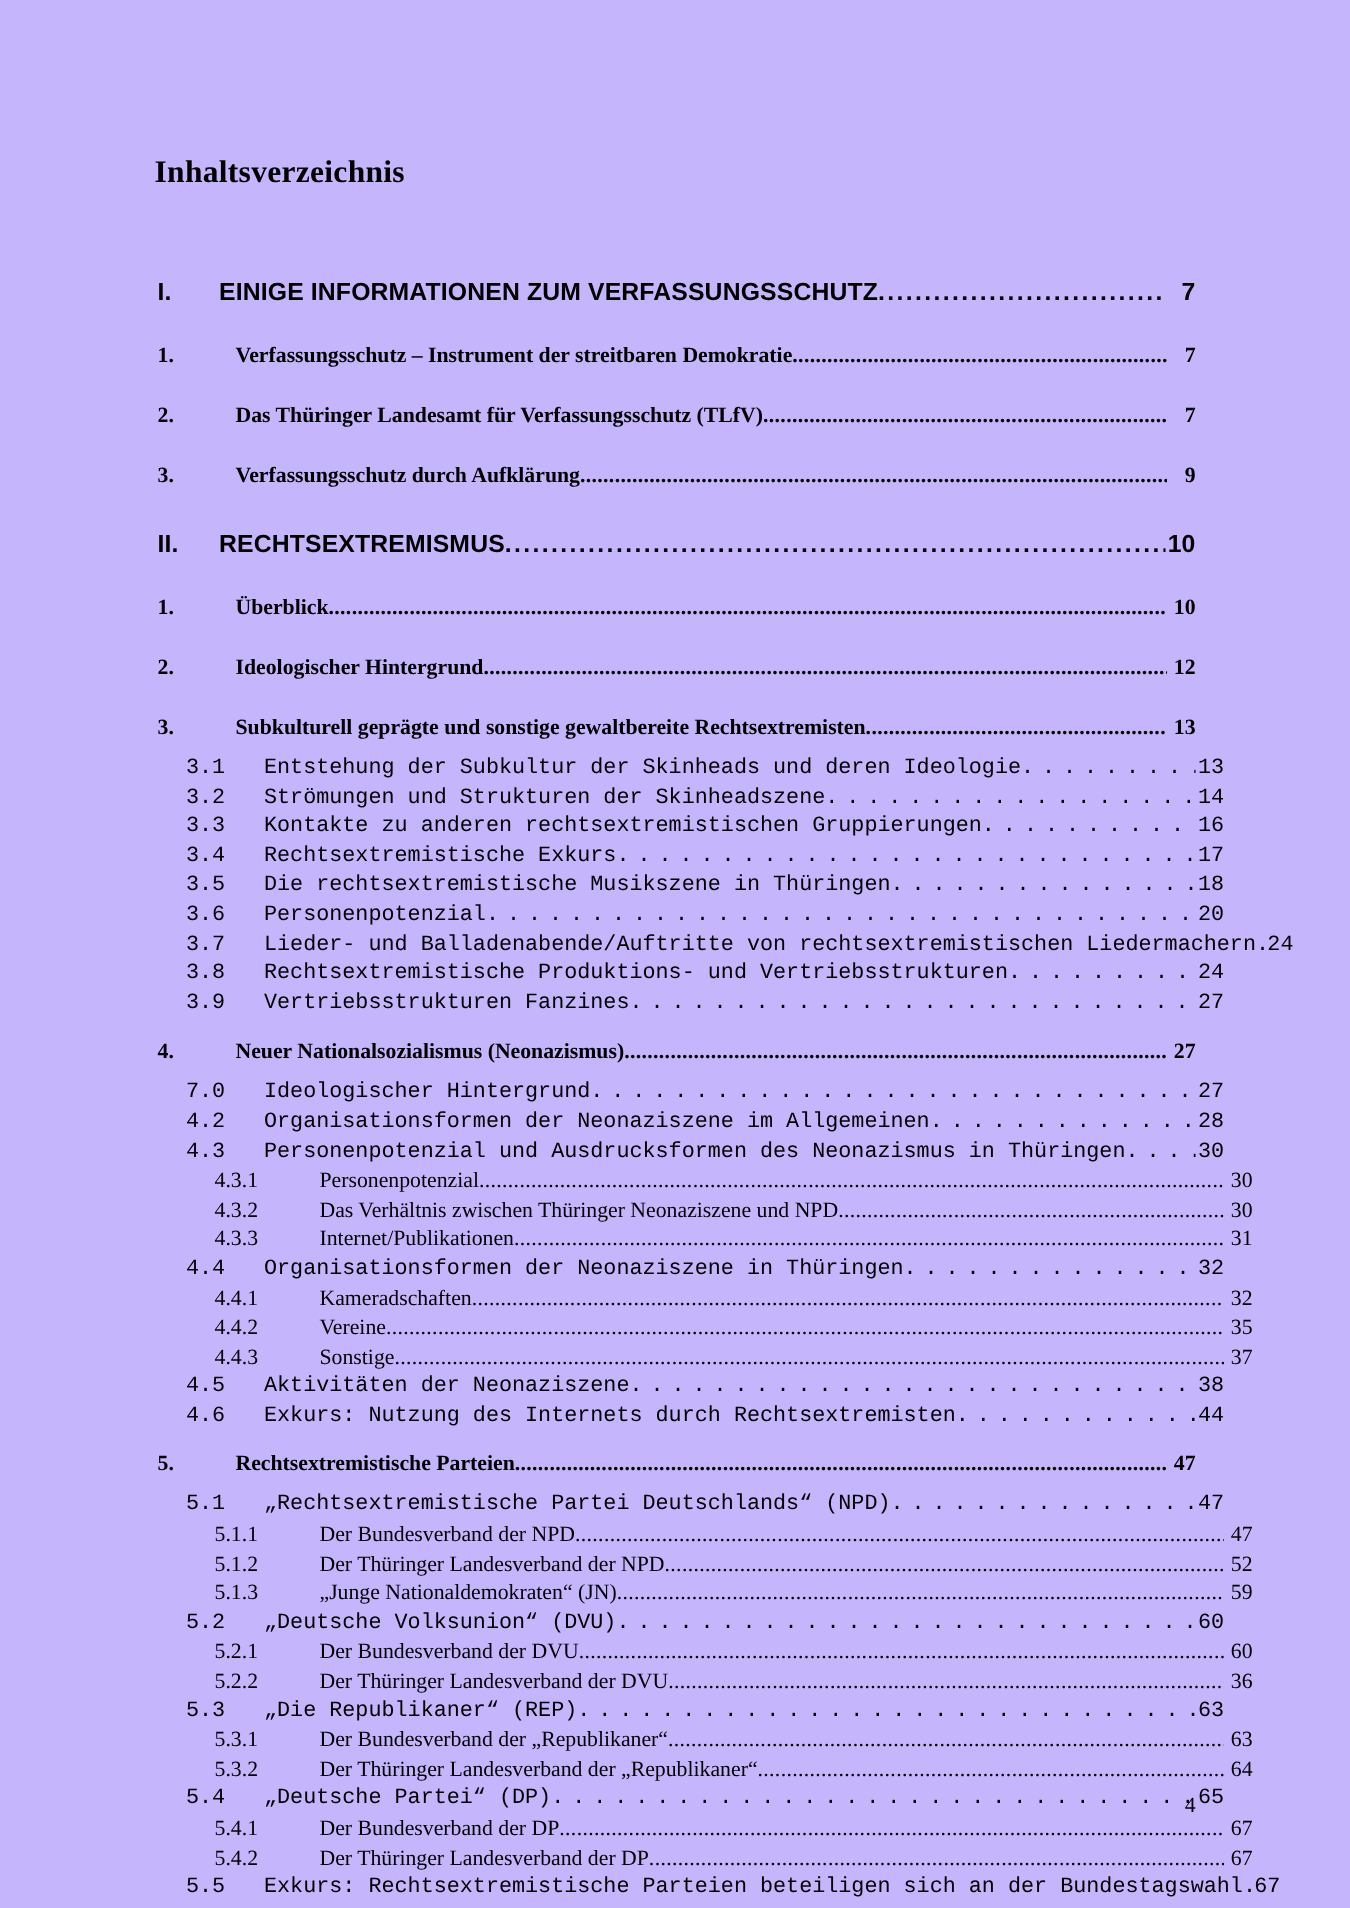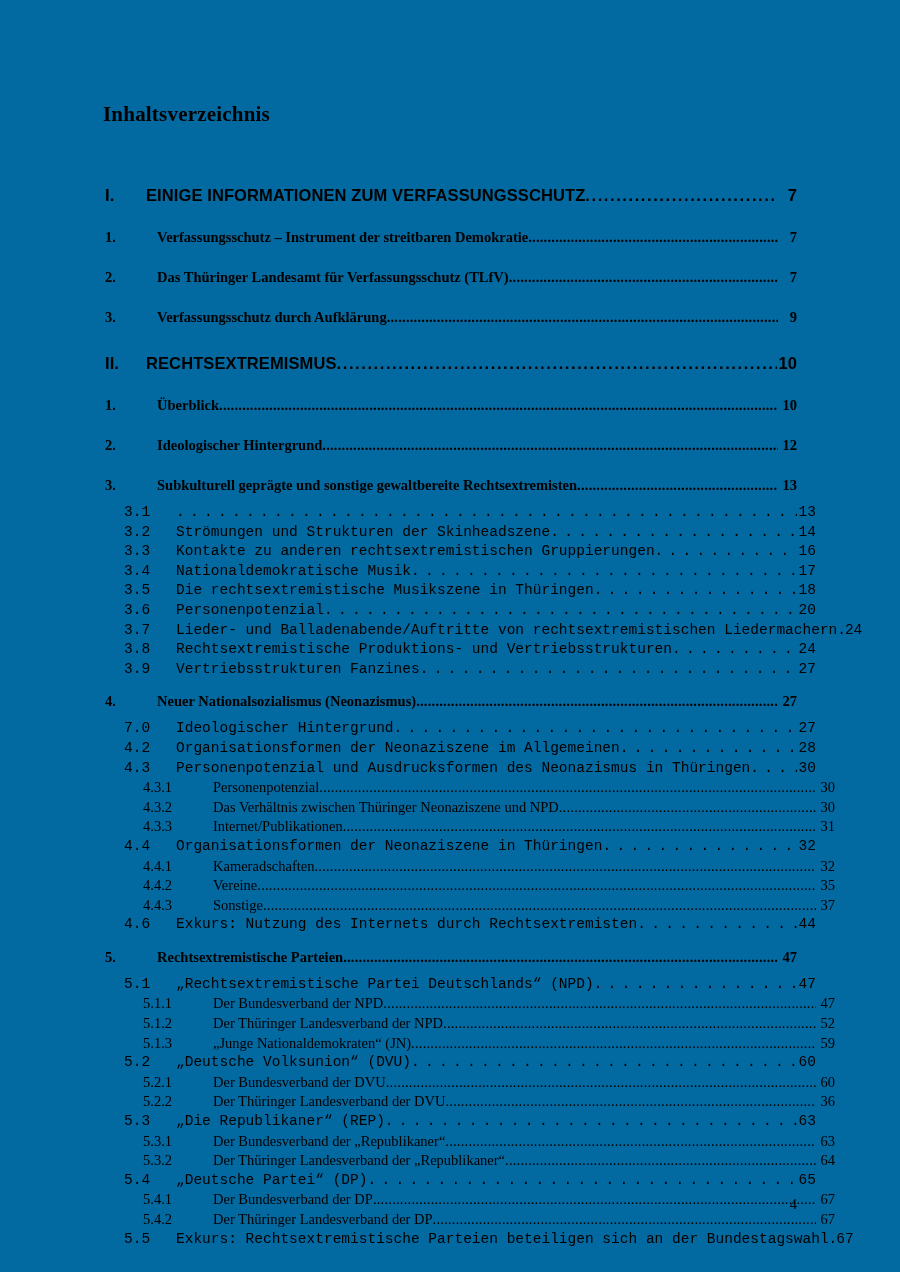--- a/index.html
+++ b/index.html
@@ -15,21 +15,21 @@
     color: #000000;
     overflow: hidden;
   }
 
   #page {
     position: absolute;
     left: 0;
     top: 0;
     width: 900px;
     height: 1272px;
-    background: #0369a1;
+    background: #c4b5fd;
   }
 
   
   .doc-title {
     position: absolute;
     left: 103px;
     top: 103px;
     font-family: "Liberation Serif", "DejaVu Serif", serif;
     font-size: 21px;
     font-weight: bold;
@@ -201,38 +201,39 @@
       </div>
       <div class="gap-md"></div>
       <div class="toc-entry lvl-1">
         <span class="num">3.</span>
         <span class="title-txt">Subkulturell geprägte und sonstige gewaltbereite Rechtsextremisten</span>
         <span class="leader"></span>
         <span class="pageno">13</span>
       </div>
       <div class="toc-entry lvl-2">
         <span class="num">3.1</span>
+        <span class="title-txt">Entstehung der Subkultur der Skinheads und deren Ideologie</span>
         <span class="leader"></span>
         <span class="pageno">13</span>
       </div>
       <div class="toc-entry lvl-2">
         <span class="num">3.2</span>
         <span class="title-txt">Strömungen und Strukturen der Skinheadszene</span>
         <span class="leader"></span>
         <span class="pageno">14</span>
       </div>
       <div class="toc-entry lvl-2">
         <span class="num">3.3</span>
         <span class="title-txt">Kontakte zu anderen rechtsextremistischen Gruppierungen</span>
         <span class="leader"></span>
         <span class="pageno">16</span>
       </div>
       <div class="toc-entry lvl-2">
         <span class="num">3.4</span>
-        <span class="title-txt">Nationaldemokratische Musik</span>
+        <span class="title-txt">Rechtsextremistische Exkurs</span>
         <span class="leader"></span>
         <span class="pageno">17</span>
       </div>
       <div class="toc-entry lvl-2">
         <span class="num">3.5</span>
         <span class="title-txt">Die rechtsextremistische Musikszene in Thüringen</span>
         <span class="leader"></span>
         <span class="pageno">18</span>
       </div>
       <div class="toc-entry lvl-2">
@@ -320,20 +321,26 @@
         <span class="leader"></span>
         <span class="pageno">35</span>
       </div>
       <div class="toc-entry lvl-3">
         <span class="num">4.4.3</span>
         <span class="title-txt">Sonstige</span>
         <span class="leader"></span>
         <span class="pageno">37</span>
       </div>
       <div class="toc-entry lvl-2">
+        <span class="num">4.5</span>
+        <span class="title-txt">Aktivitäten der Neonaziszene</span>
+        <span class="leader"></span>
+        <span class="pageno">38</span>
+      </div>
+      <div class="toc-entry lvl-2">
         <span class="num">4.6</span>
         <span class="title-txt">Exkurs: Nutzung des Internets durch Rechtsextremisten</span>
         <span class="leader"></span>
         <span class="pageno">44</span>
       </div>
       <div class="gap-md"></div>
       <div class="toc-entry lvl-1">
         <span class="num">5.</span>
         <span class="title-txt">Rechtsextremistische Parteien</span>
         <span class="leader"></span>

